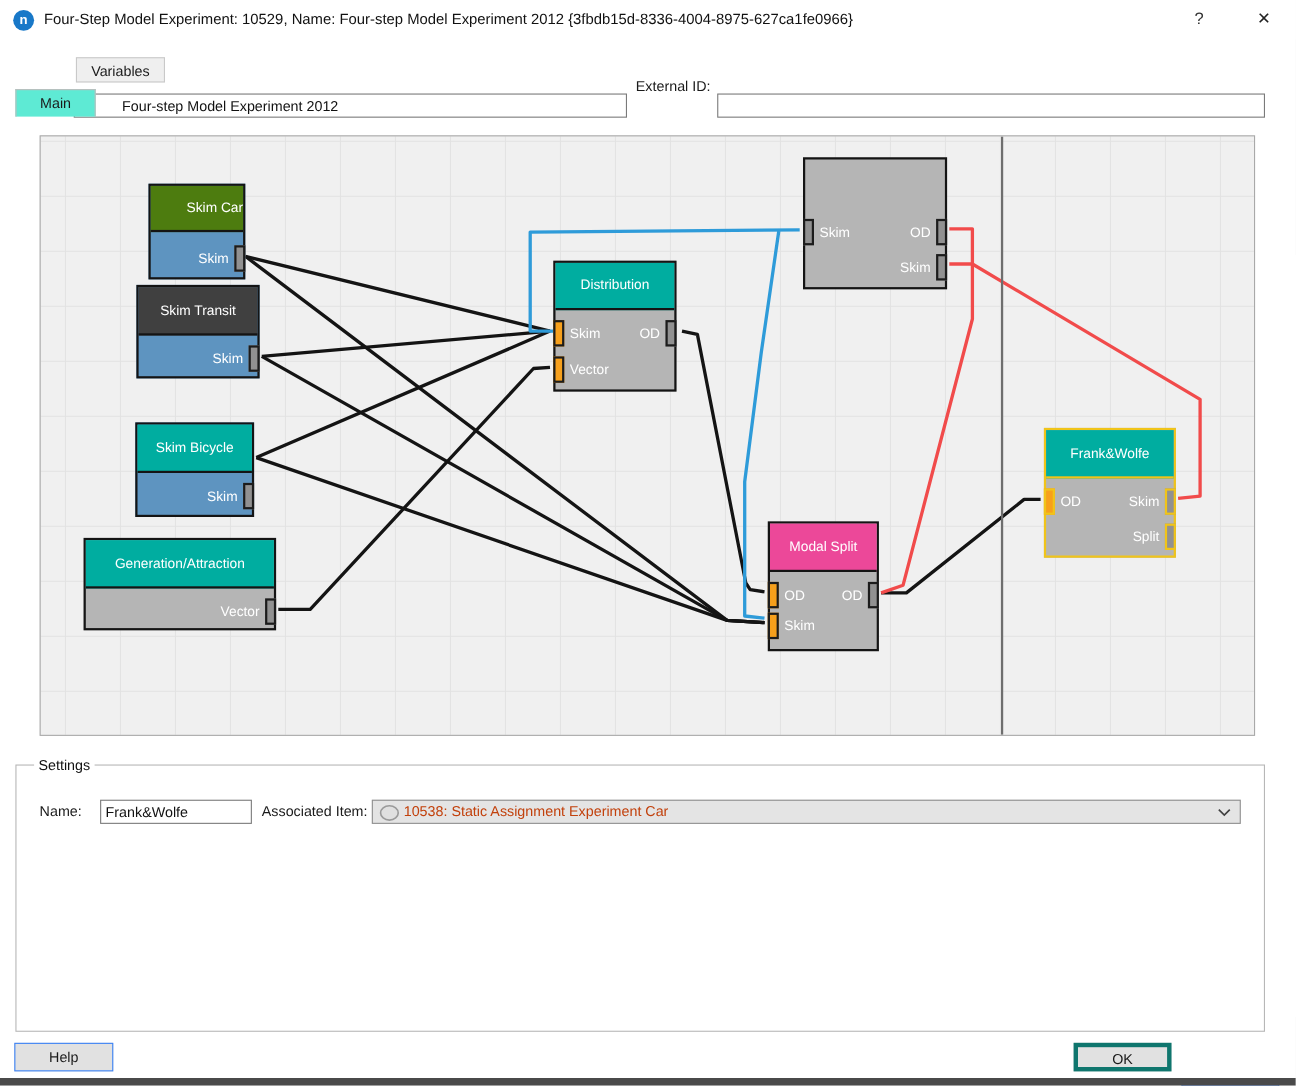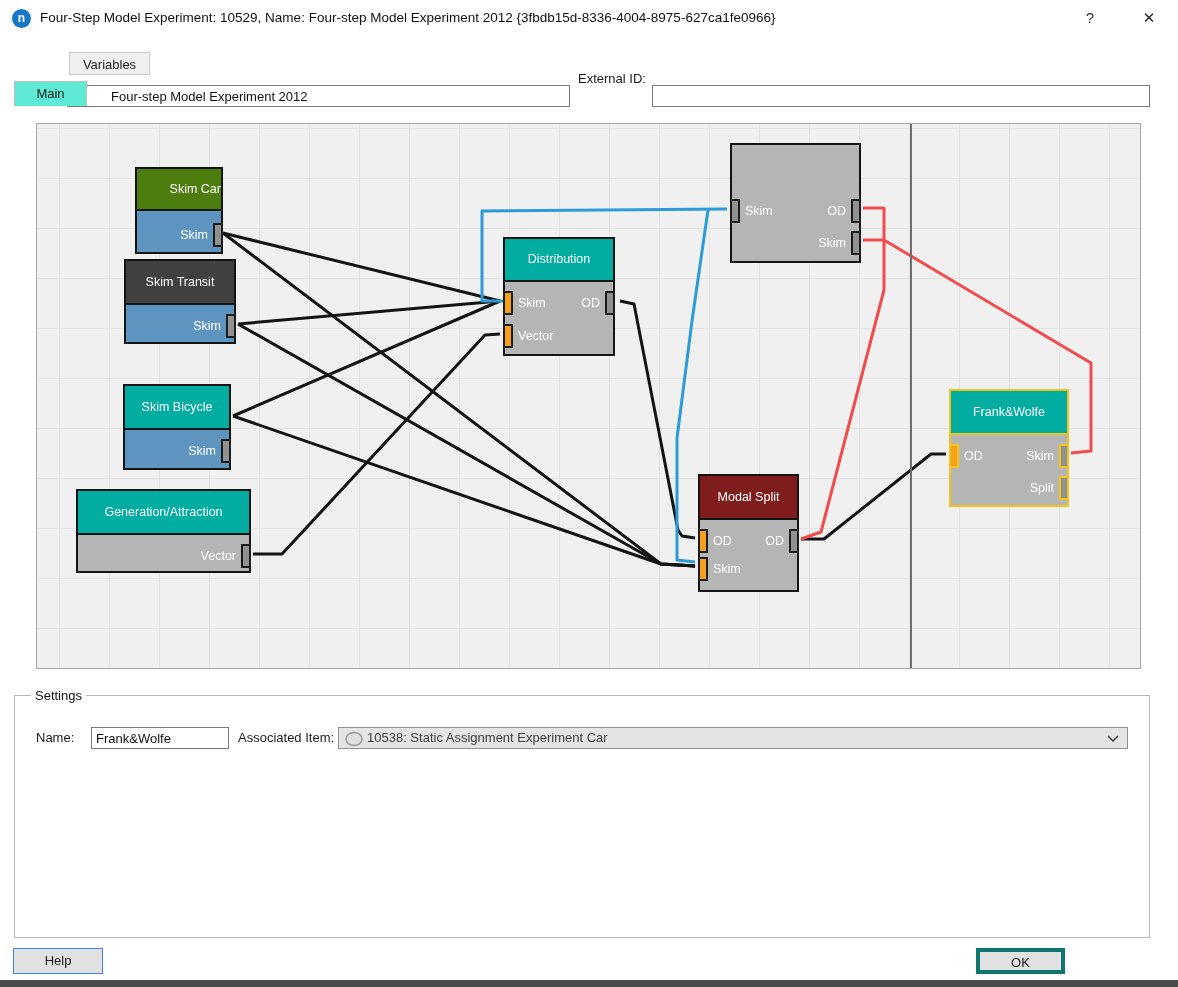--- a/index.html
+++ b/index.html
@@ -41,21 +41,21 @@
   .port.right{right:-2px;}
   .port.gray{background:#919191;}
   .port.orange{background:#f7a01b;}
   .port-label{position:absolute;height:24px;line-height:24px;font-size:12.5px;color:#fff;white-space:nowrap;}
   .port-label.left{left:13px;}
   .port-label.right{right:13px;}
   
   .groupbox{position:absolute;left:14px;top:695px;width:1136px;height:243px;box-sizing:border-box;border:1px solid #b7b7b7;}
   .groupbox-label{position:absolute;left:16px;top:-8px;background:#fff;padding:0 4px;font-size:13px;color:#111;}
   .combo{position:absolute;box-sizing:border-box;height:22px;border:1px solid #8f8f8f;background:#e4e4e4;font-size:13px;}
-  .combo .val{position:absolute;left:28px;top:0;height:20px;line-height:20px;color:#404040;white-space:nowrap;}
+  .combo .val{position:absolute;left:28px;top:0;height:20px;line-height:20px;color:#c2410c;white-space:nowrap;}
   .combo .exp-icon{position:absolute;left:5px;top:3px;}
   .combo .chev{position:absolute;right:8px;top:7px;}
   
   .btn{position:absolute;box-sizing:border-box;height:26px;background:#e1e1e1;border:1px solid #3b82f6;
        font-size:13px;text-align:center;line-height:24px;cursor:default;}
   .btn.default{border:4px solid #0f766e;line-height:22px;}
   .bottom-strip{position:absolute;left:0;top:980px;width:1178px;height:7px;background:#4a4a4a;}
 </style>
 </head>
 <body>
@@ -123,21 +123,21 @@
     </div>
     <div class="node" style="left: 693px; top: 19px; width: 131px; height: 120px; background: rgb(181, 181, 181);">
       <div class="port left gray" style="top: 54px;"></div>
       <span class="port-label left" style="top: 54px;">Skim</span>
       <div class="port right gray" style="top: 54px;"></div>
       <span class="port-label right" style="top: 54px;">OD</span>
       <div class="port right gray" style="top: 86px;"></div>
       <span class="port-label right" style="top: 86px;">Skim</span>
     </div>
     <div class="node" style="left: 661px; top: 350px; width: 101px; height: 118px; background: rgb(181, 181, 181);">
-      <div class="node-header" style="height: 42px; line-height: 42px; background: #7f1d1d;">Modal Split</div>
+      <div class="node-header" style="height: 42px; line-height: 42px; background: #ec4899;">Modal Split</div>
       <div class="port left orange" style="top: 53px;"></div>
       <span class="port-label left" style="top: 53px;">OD</span>
       <div class="port left orange" style="top: 81px;"></div>
       <span class="port-label left" style="top: 81px;">Skim</span>
       <div class="port right gray" style="top: 53px;"></div>
       <span class="port-label right" style="top: 53px;">OD</span>
     </div>
     <div class="node selected" style="left: 912px; top: 265px; width: 120px; height: 118px; background: rgb(181, 181, 181);">
       <div class="node-header" style="height: 42px; line-height: 42px; background: rgb(0, 173, 160);">Frank&amp;Wolfe</div>
       <div class="port left orange" style="top: 53px;"></div>

